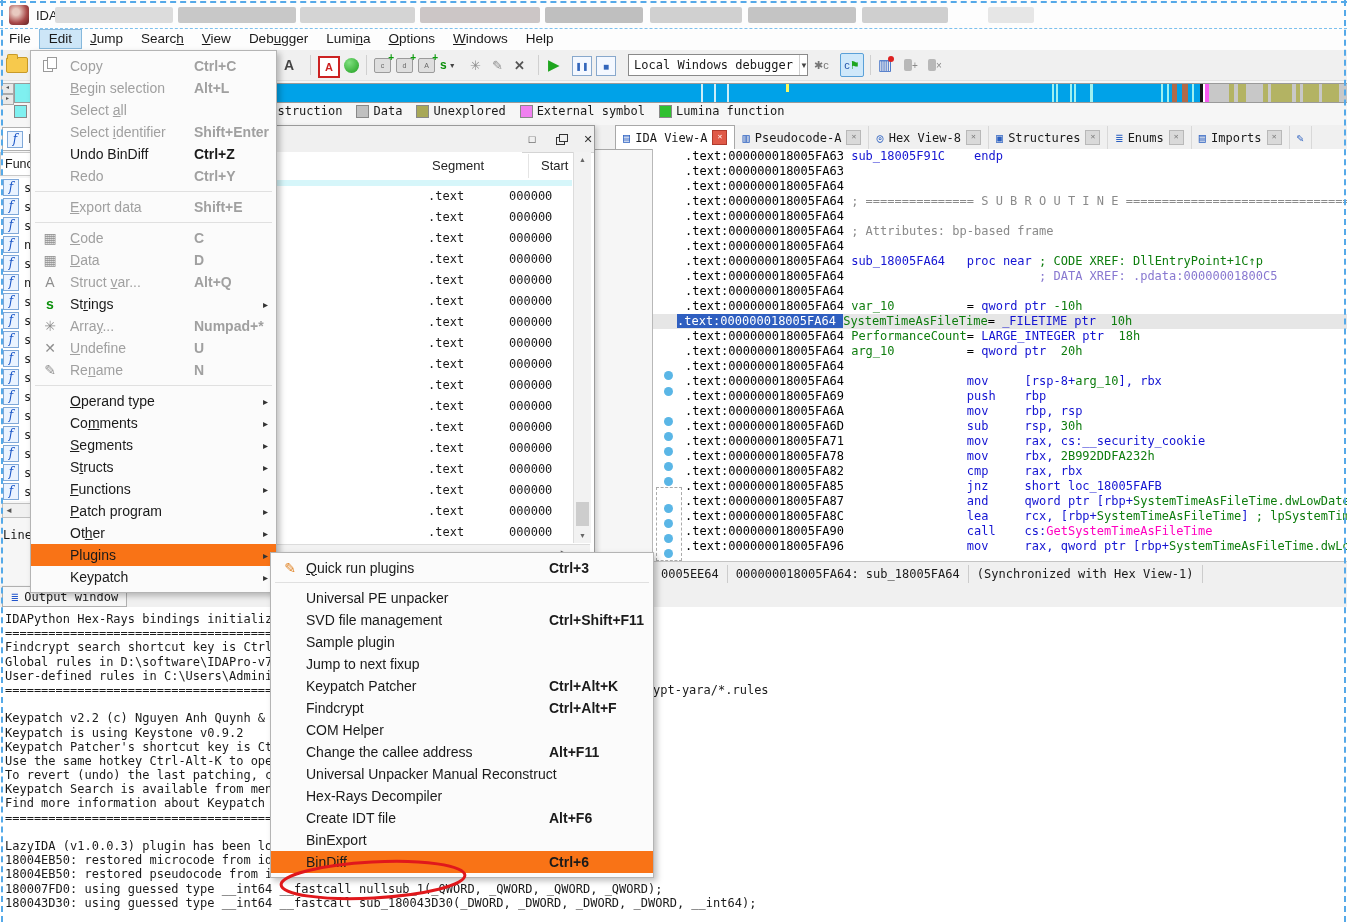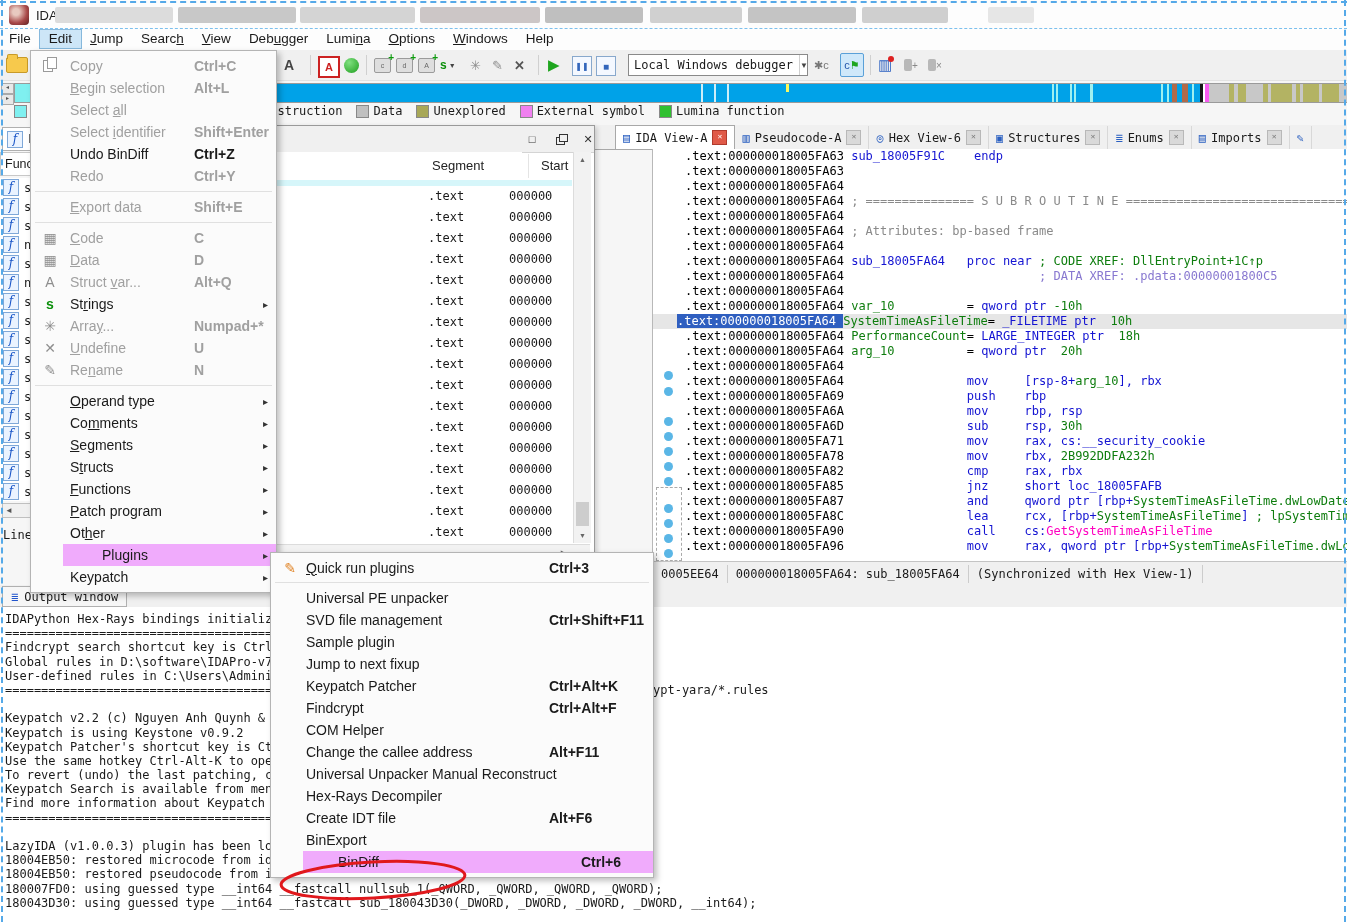--- a/index.html
+++ b/index.html
@@ -115,21 +115,21 @@
   .mi{position:relative;display:flex;align-items:center;}
   #editmenu .mi{height:22px;}
   #plugmenu .mi{height:22px;}
   #plugmenu .mi.first{height:21px;}
   .mi .lab{position:absolute;left:39px;white-space:nowrap;}
   #plugmenu .mi .lab{left:35px;}
   .mi .sc{position:absolute;left:163px;white-space:nowrap;font-weight:bold;}
   #plugmenu .mi .sc{left:278px;}
   .mi .arrow{position:absolute;right:8px;font-size:10px;color:#333;}
   .mi.dis .lab,.mi.dis .sc,.mi.dis .arrow{color:#a0a0a0;}
-  .mi.hl{background:#f0abfc;margin-left:32px;}
+  .mi.hl{background:#f97316;}
   .mi u{text-decoration:underline;}
   .msep{height:9px;position:relative;}
   .msep::after{content:"";position:absolute;left:4px;right:4px;top:4px;border-top:1px solid #e0e0e0;}
   .mic{position:absolute;left:10px;width:18px;text-align:center;}
   .mic-copy{position:absolute;left:12px;top:5px;width:8px;height:10px;border:1px solid #9a9a9a;background:#fff;}
   .mic-copy::after{content:"";position:absolute;left:3px;top:-4px;width:8px;height:10px;border:1px solid #9a9a9a;background:#fff;}
   .mic.green{color:#0b8f0b;font-weight:bold;}
   .mic.gray{color:#8e8e8e;}
   .mic.orange{color:#e08020;}
   #ellipse{left:276px;top:858px;z-index:60;pointer-events:none;}
@@ -469,21 +469,21 @@
   <div id="tabbar" class="abs"><div class="tab active">
         <span class="tab-icon">▤</span>
         <span>IDA View-A</span>
         <span class="tab-close">✕</span>
       </div><div class="tab">
         <span class="tab-icon">▥</span>
         <span>Pseudocode-A</span>
         <span class="tab-close">✕</span>
       </div><div class="tab">
         <span class="tab-icon">◎</span>
-        <span>Hex View-6</span>
+        <span>Hex View-8</span>
         <span class="tab-close">✕</span>
       </div><div class="tab">
         <span class="tab-icon">▣</span>
         <span>Structures</span>
         <span class="tab-close">✕</span>
       </div><div class="tab">
         <span class="tab-icon">≣</span>
         <span>Enums</span>
         <span class="tab-close">✕</span>
       </div><div class="tab">

